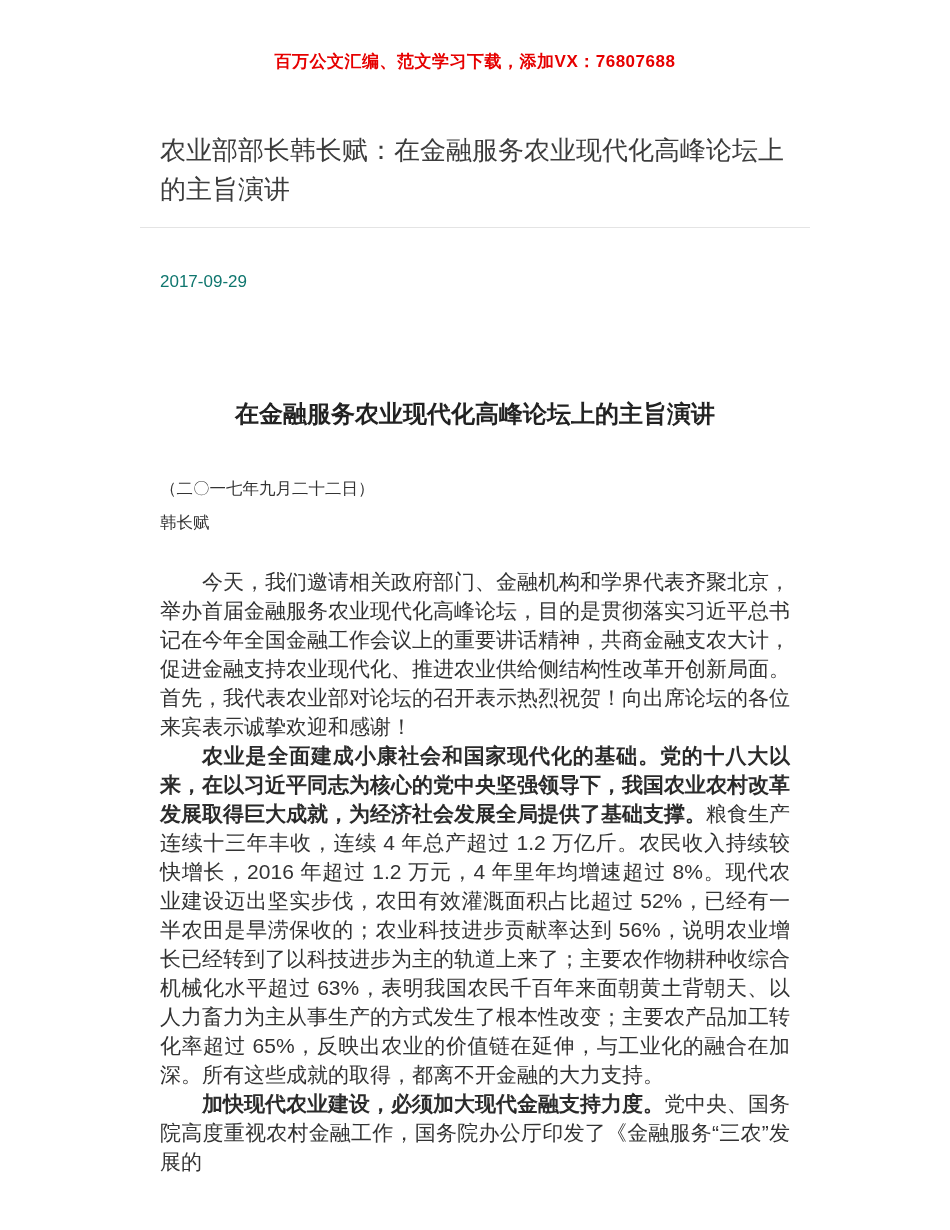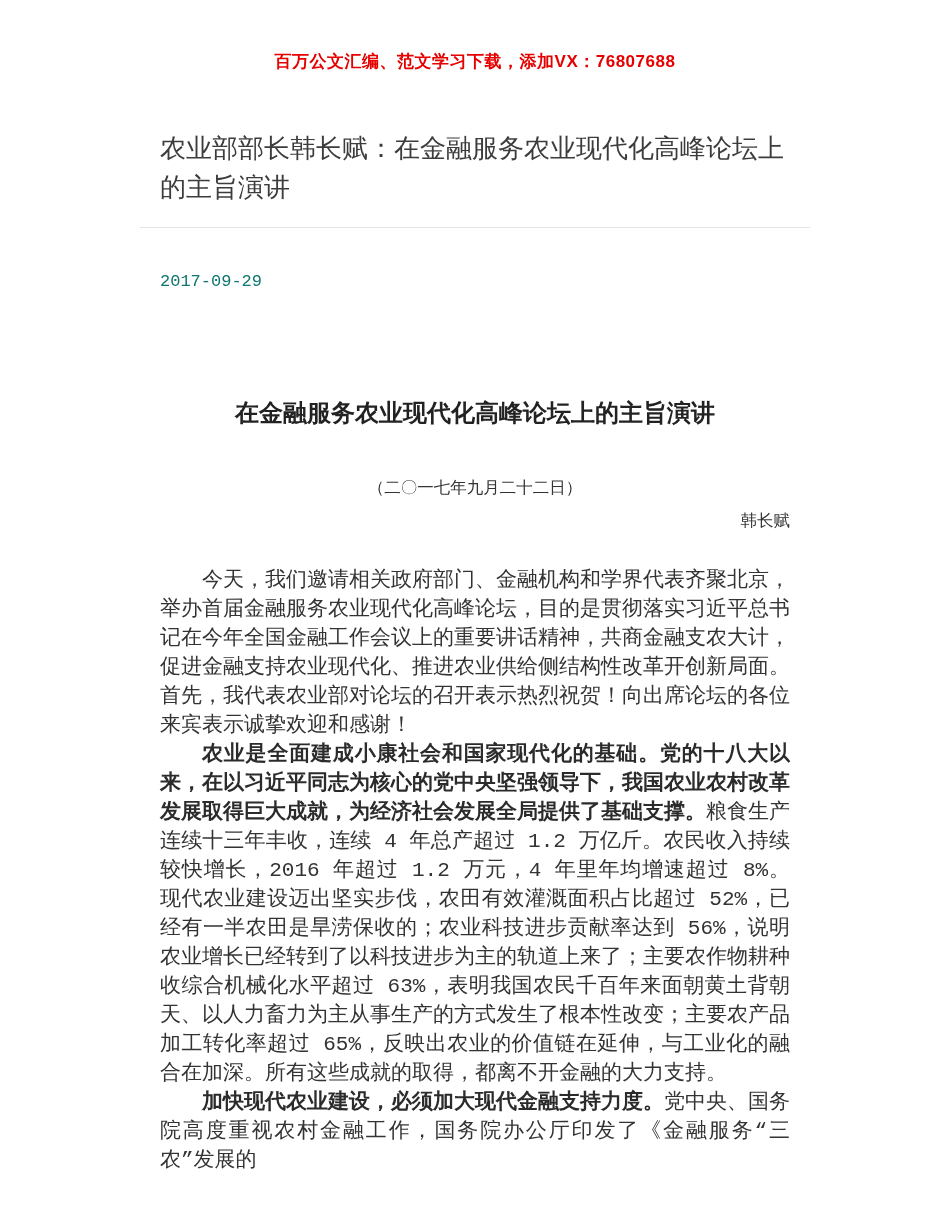--- a/index.html
+++ b/index.html
@@ -19,21 +19,20 @@
   .banner {
     padding-top: 50px;
     text-align: center;
     font-size: 17px;
     font-weight: bold;
     letter-spacing: 0.5px;
   }
   .content {
     width: 670px;
     margin: 0 auto;
-    font-family: Liberation Mono, monospace;
   }
   .pad {
     padding-left: 20px;
     padding-right: 20px;
   }
   .article-title {
     margin-top: 58px;
     font-size: 26px;
     font-weight: 400;
     line-height: 39px;
@@ -51,27 +50,26 @@
   }
   .speech-heading {
     margin-top: 106px;
     text-align: center;
     font-size: 24px;
     font-weight: bold;
     color: #222222;
   }
   .speech-dateline {
     margin-top: 48px;
-    text-align: center;
     font-size: 16.5px;
     color: #333333;
   }
   .speech-author {
     margin-top: 8px;
-    text-align: right;
+    text-align: left;
     font-size: 16.5px;
     color: #333333;
     line-height: 29px;
   }
   .article-body {
     margin-top: 30px;
     font-size: 21px;
     line-height: 29px;
     color: #333333;
     text-align: justify;

